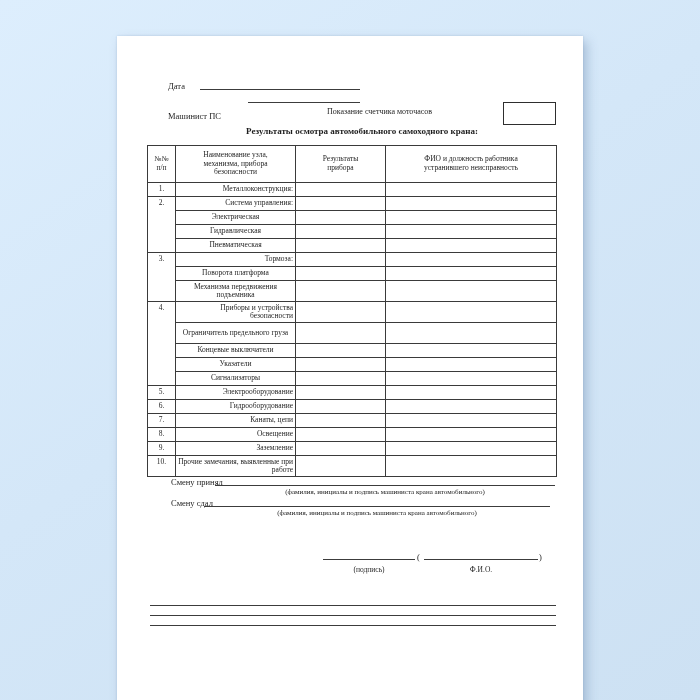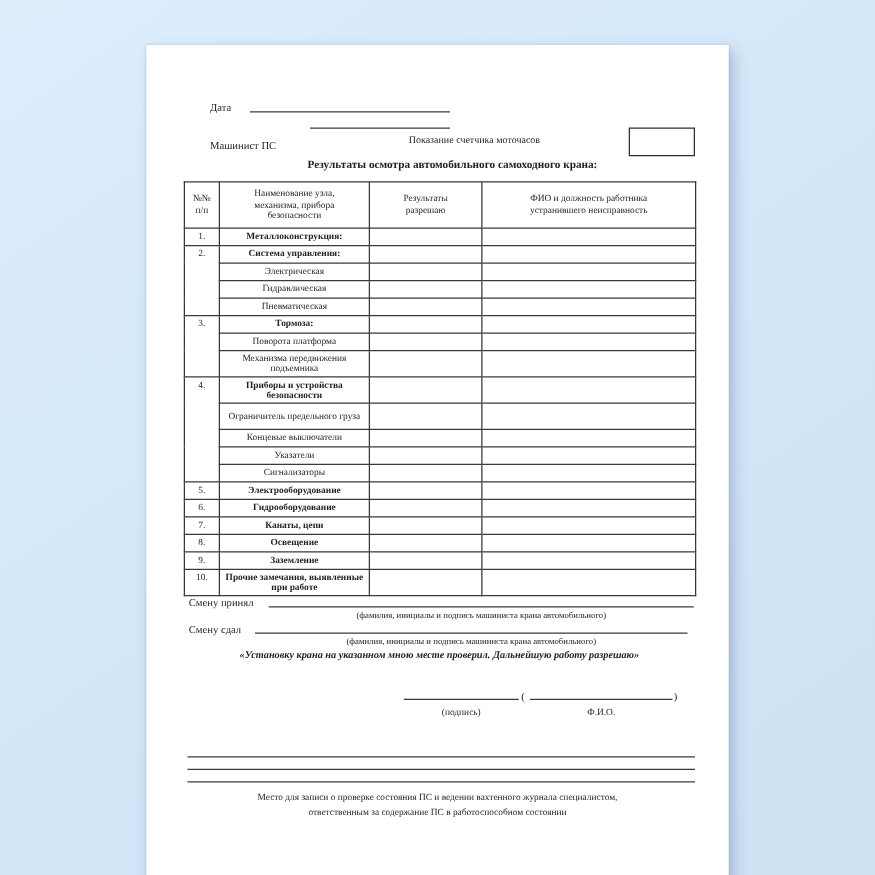--- a/index.html
+++ b/index.html
@@ -25,23 +25,23 @@
   .title { position:absolute; left:0; top:90px; width:466px; text-align:center; font-weight:bold; font-size:9px;padding-left:24px; }
 
   table.tbl { position:absolute; left:30px; top:109px; width:409px; border-collapse:collapse; table-layout:fixed; }
   .tbl td, .tbl th { border:1px solid #3a3a3a; overflow:hidden; }
   .tbl thead tr { height:37px; }
   .tbl th { font-weight:normal; font-size:7.5px; line-height:1.15; text-align:center; vertical-align:middle; white-space:pre-line; padding:0 1px; }
   .tbl tbody tr { height:14px; }
   .tbl tbody tr.tall { height:21px; }
   .num { text-align:center; vertical-align:top; font-size:7.5px; line-height:1.2; padding-top:1px; }
   .name { text-align:center; vertical-align:middle; font-size:7.5px; line-height:1.1; padding:0 2px; }
-  .bold { font-weight:bold; }
-
-  .shift-label { position:absolute; font-size:8.5px; }
+  .bold { font-weight:normal;text-align:right; }
+
+  .shift-label { position:absolute; font-size:8.5px;margin-left:20px; }
   .s-caption { position:absolute; font-size:7px; text-align:center; color:#222; }
   .quote { position:absolute; left:30px; top:483px; width:409px; text-align:center; font-size:8.2px; font-weight:bold; font-style:italic; }
   .spec { position:absolute; left:34px; top:504px; width:160px; font-size:8.2px; font-weight:bold; line-height:11.5px; }
   .paren { position:absolute; font-size:8.5px; }
   .sig-caption { position:absolute; font-size:7.5px; text-align:center; }
   .rule { position:absolute; left:33px; width:406px; border-bottom:1.2px solid #3c3c3c; }
   .footer-note { position:absolute; left:20px; width:426px; text-align:center; font-size:7.5px; line-height:1.2; }
 </style>
 </head>
 <body>
@@ -68,21 +68,21 @@
           <col style="width:171px">
         </colgroup>
       <thead>
         <tr>
           <th>№№
 п/п</th>
           <th>Наименование узла,
 механизма, прибора
 безопасности</th>
           <th>Результаты
-разрешаю</th>
+прибора</th>
           <th>ФИО и должность работника
 устранившего неисправность</th>
         </tr>
       </thead>
       <tbody>
         <tr>
           <td class="num">1.</td>
           <td class="name bold">Металлоконструкция:</td>
           <td class="res"></td>
           <td class="fio"></td>
@@ -190,31 +190,28 @@
     </table>
 
     <span class="shift-label" style="left:34px; top:441px;">Смену принял</span>
     <span class="wline" style="left:98px; top:441px; width:340px;"></span>
     <span class="s-caption" style="left:98px; top:452px; width:340px;">(фамилия, инициалы и подпись машиниста крана автомобильного)</span>
 
     <span class="shift-label" style="left:34px; top:462px;">Смену сдал</span>
     <span class="wline" style="left:87px; top:462px; width:346px;"></span>
     <span class="s-caption" style="left:87px; top:473px; width:346px;">(фамилия, инициалы и подпись машиниста крана автомобильного)</span>
 
-    <div class="quote">«Установку крана на указанном мною месте проверил. Дальнейшую работу разрешаю»</div>
 
 
     <span class="wline" style="left:206px; top:515px; width:92px;"></span>
     <span class="paren" style="left:300px; top:516px;">(</span>
     <span class="wline" style="left:307px; top:515px; width:114px;"></span>
     <span class="paren" style="left:422px; top:516px;">)</span>
     <span class="sig-caption" style="left:206px; top:529px; width:92px;text-align:center;">(подпись)</span>
     <span class="sig-caption" style="left:307px; top:529px; width:114px;">Ф.И.О.</span>
 
     <div class="rule" style="top:569px;"></div>
     <div class="rule" style="top:579px;"></div>
     <div class="rule" style="top:589px;"></div>
 
-    <div class="footer-note" style="top:597px;">Место для записи о проверке состояния ПС и ведении вахтенного журнала специалистом,</div>
-    <div class="footer-note" style="top:609px;">ответственным за содержание ПС в работоспособном состоянии</div>
 
   </div>
 </div>
 
 </body></html>

